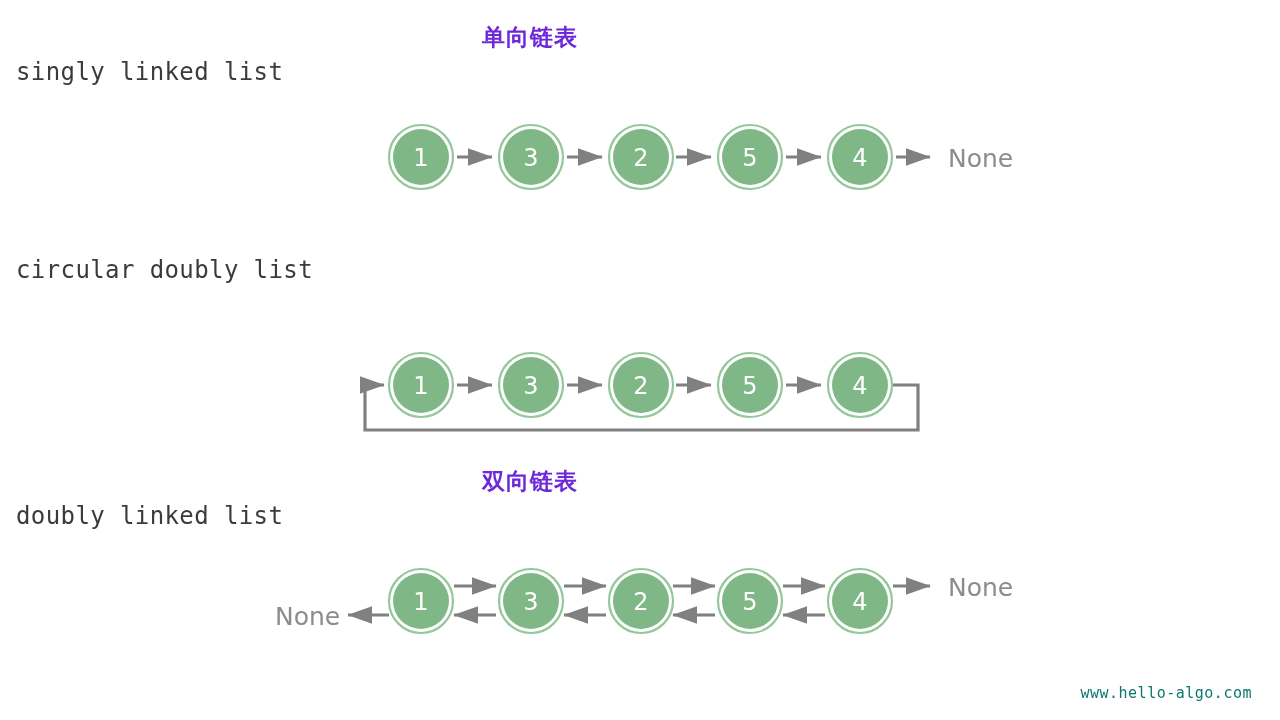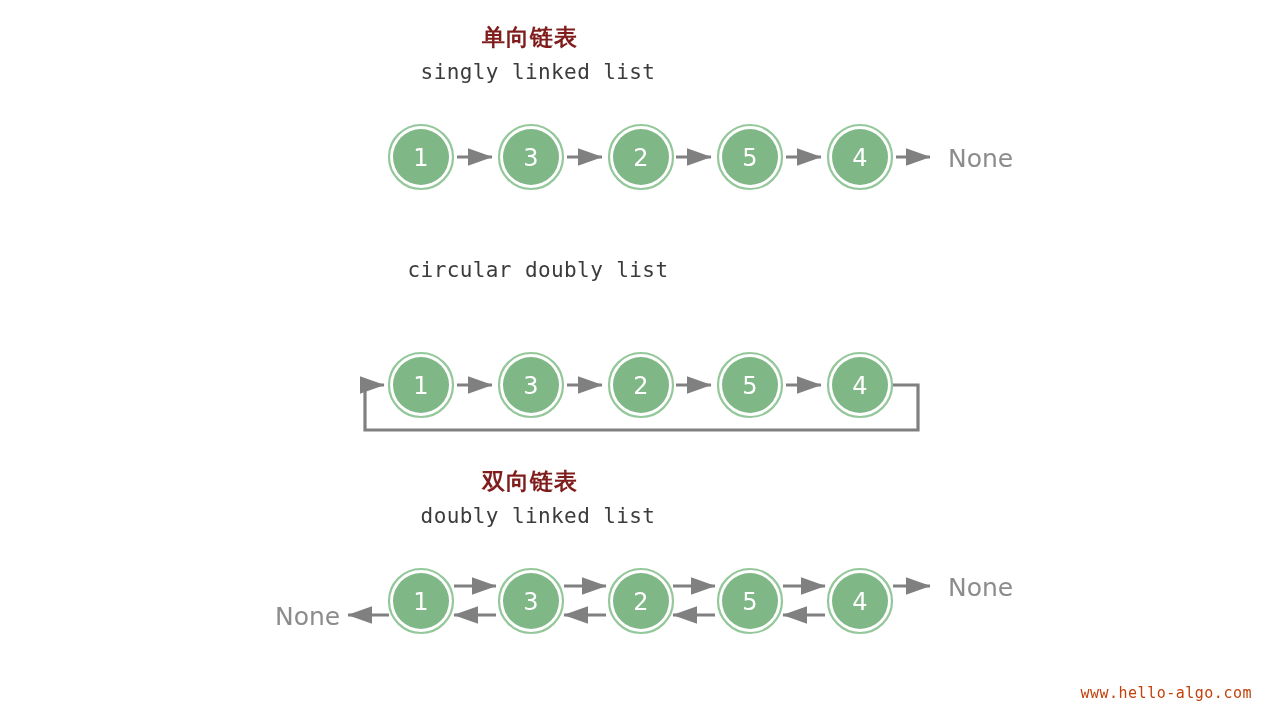--- a/index.html
+++ b/index.html
@@ -30,34 +30,34 @@
   .section-circular { top: 250px; height: 200px; }
   .section-doubly   { top: 466px; height: 185px; }
 
   
   .title-cn {
     text-align: center;
     font-family: "DejaVu Sans", "Liberation Sans", sans-serif;
     font-weight: 700;
     font-size: 23px;
     line-height: 30px;
-    color: #7f1d1d;
+    color: #6d28d9;
     letter-spacing: 1px;
     margin: 0;
     width: 1060px;
   }
   .title-en {
-    text-align: center;
+    text-align: left;
     font-family: "DejaVu Sans Mono", "Liberation Mono", monospace;
     font-weight: 400;
-    font-size: 21px;
+    font-size: 24px;
     line-height: 28px;
     color: #3b3b3b;
     letter-spacing: 0.4px;
-    margin: 6px 0 0 8px;
+    margin: 6px 0 0 16px;
     width: 1060px;
   }
 
   
   .canvas {
     position: absolute;
     left: 0;
     top: 0;
   }
 
@@ -88,21 +88,21 @@
     dominant-baseline: central;
   }
 
   .watermark {
     position: absolute;
     right: 28px;
     bottom: 18px;
     font-family: "DejaVu Sans Mono", "Liberation Mono", monospace;
     font-size: 15px;
     letter-spacing: 0.5px;
-    color: #c2410c;
+    color: #0f766e;
   }
 </style>
 </head>
 <body>
 
 <div class="diagram">
 
   <div class="section section-singly">
     <div class="title-cn">单向链表</div>
     <div class="title-en">singly linked list</div>

